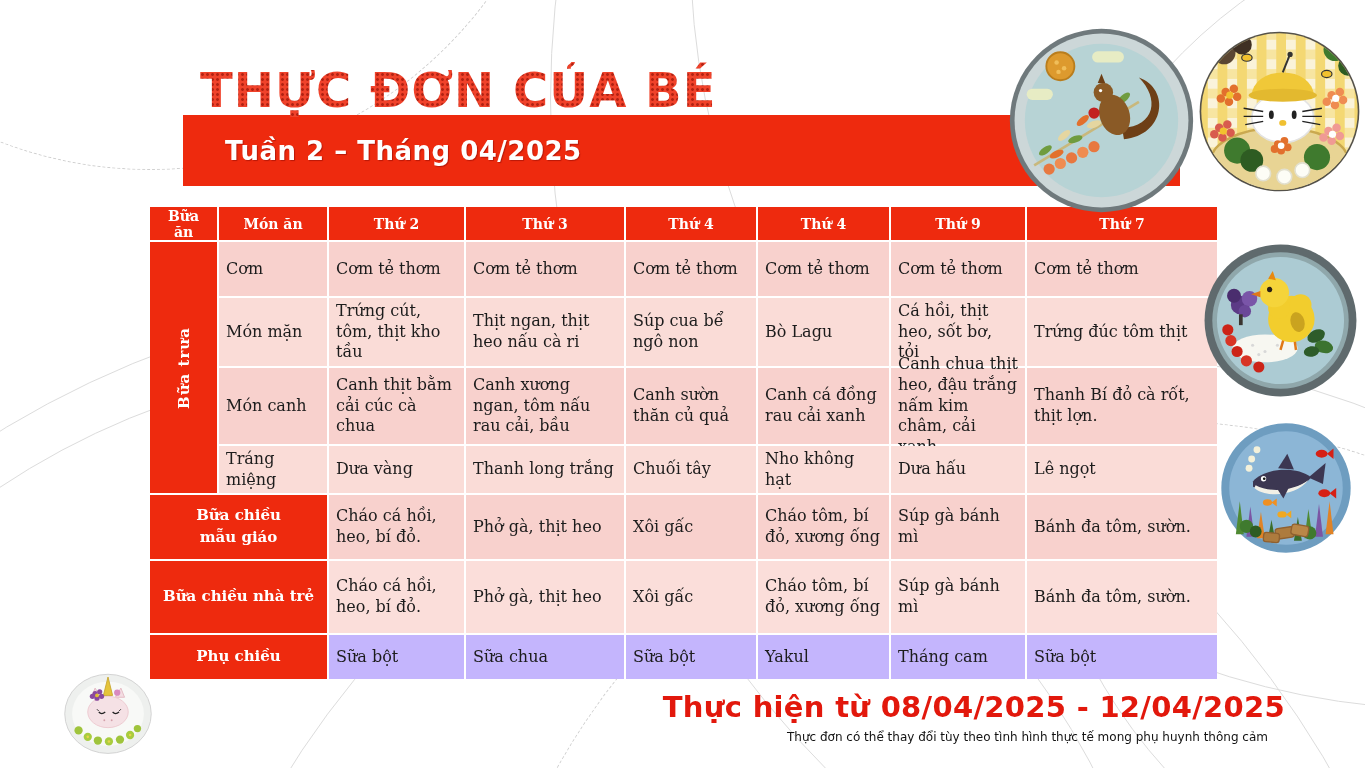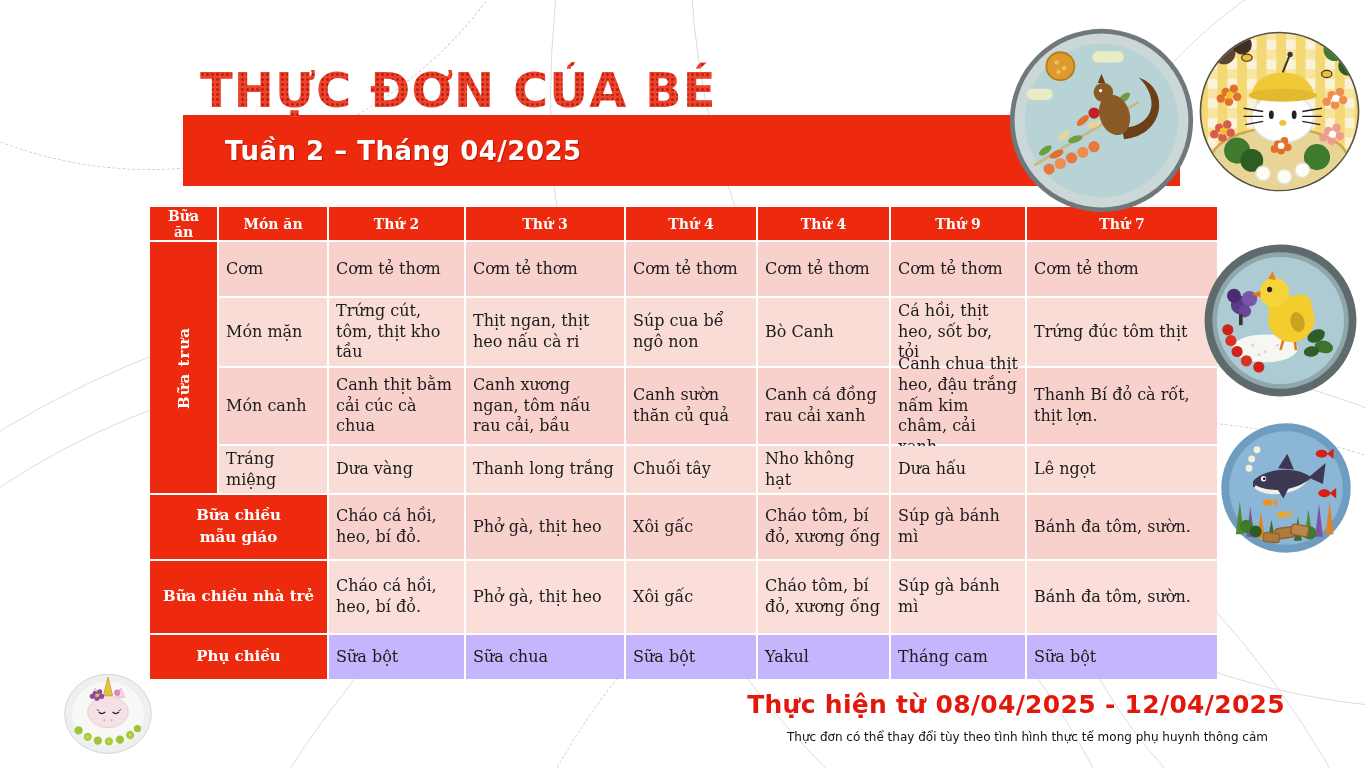--- a/index.html
+++ b/index.html
@@ -68,21 +68,21 @@
   }
   .c1{background:#f8d1cd;}
   .c2{background:#fadcd7;}
   .c3{background:#fbdeda;}
   .c4{background:#c4b5fd;}
   
   .plate{position:absolute;z-index:4;}
   
   .footer-highlight{
     position:absolute;right:80px;top:690px;z-index:3;
-    color:#e2180c;font-size:25px;font-weight:bold;letter-spacing:.3px;white-space:nowrap;
+    color:#e2180c;font-size:29px;font-weight:bold;letter-spacing:.3px;white-space:nowrap;
   }
   .footer-note{
     position:absolute;right:97px;top:730px;z-index:3;
     color:#111;font-size:12px;white-space:nowrap;
   }
 </style>
 </head>
 <body>
 
 <div>
@@ -122,21 +122,21 @@
   <div class="cell td c1" style="grid-area:2/4">Cơm tẻ thơm</div>
   <div class="cell td c1" style="grid-area:2/5">Cơm tẻ thơm</div>
   <div class="cell td c1" style="grid-area:2/6">Cơm tẻ thơm</div>
   <div class="cell td c1" style="grid-area:2/7">Cơm tẻ thơm</div>
   <div class="cell td c1" style="grid-area:2/8">Cơm tẻ thơm</div>
 
   <div class="cell lab c2" style="grid-area:3/2">Món mặn</div>
   <div class="cell td c2" style="grid-area:3/3">Trứng cút, tôm, thịt kho tầu</div>
   <div class="cell td c2" style="grid-area:3/4">Thịt ngan, thịt heo nấu cà ri</div>
   <div class="cell td c2" style="grid-area:3/5">Súp cua bể ngô non</div>
-  <div class="cell td c2" style="grid-area:3/6">Bò Canh</div>
+  <div class="cell td c2" style="grid-area:3/6">Bò Lagu</div>
   <div class="cell td c2" style="grid-area:3/7">Cá hồi, thịt heo, sốt bơ, tỏi</div>
   <div class="cell td c2" style="grid-area:3/8">Trứng đúc tôm thịt</div>
 
   <div class="cell lab c1" style="grid-area:4/2">Món canh</div>
   <div class="cell td c1" style="grid-area:4/3">Canh thịt bằm cải cúc cà chua</div>
   <div class="cell td c1" style="grid-area:4/4">Canh xương ngan, tôm nấu rau cải, bầu</div>
   <div class="cell td c1" style="grid-area:4/5">Canh sườn thăn củ quả</div>
   <div class="cell td c1" style="grid-area:4/6">Canh cá đồng rau cải xanh</div>
   <div class="cell td c1" style="grid-area:4/7">Canh chua thịt heo, đậu trắng nấm kim châm, cải xanh</div>
   <div class="cell td c1" style="grid-area:4/8">Thanh Bí đỏ cà rốt, thịt lợn.</div>

